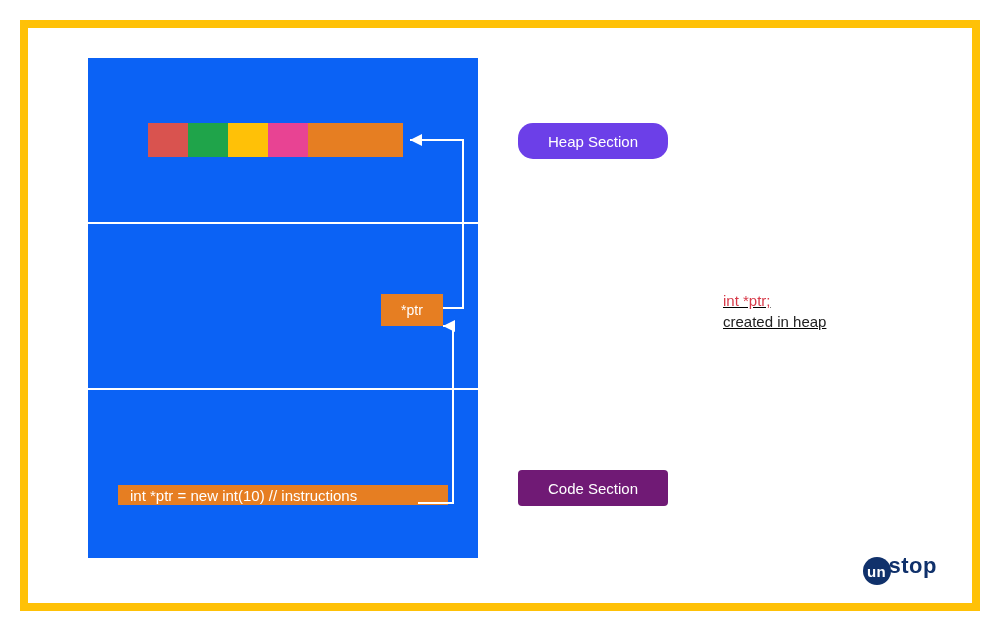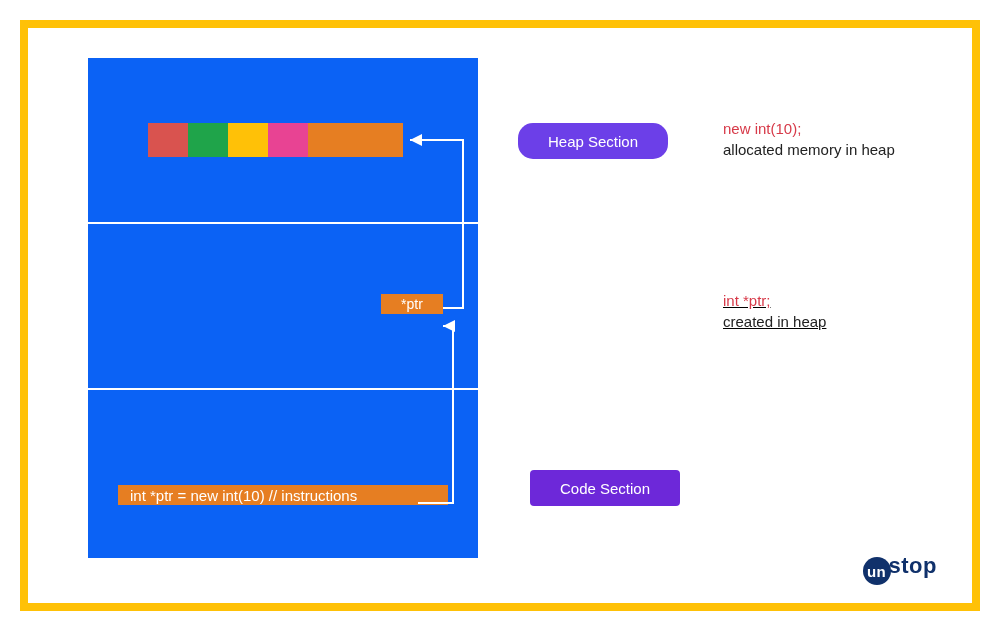--- a/index.html
+++ b/index.html
@@ -40,21 +40,21 @@
   }
   .blk { height: 34px; }
   .blk-red    { width: 40px; background: #D9534F; }
   .blk-green  { width: 40px; background: #1FA44A; }
   .blk-yellow { width: 40px; background: #FFC107; }
   .blk-pink   { width: 40px; background: #E84393; }
   .blk-orange { width: 95px; background: #E67E22; }
   .ptr-box {
     position: absolute;
     right: 35px; top: 70px;
-    width: 62px; height: 20px;
+    width: 62px; height: 32px;
     background: #E67E22;
     color: #fff;
     font-size: 14px;
     display: flex; align-items: center; justify-content: center;
   }
   .code-box {
     position: absolute;
     left: 30px; right: 30px;
     top: 95px; height: 20px;
     background: #E67E22;
@@ -68,21 +68,21 @@
     position: absolute;
     width: 150px; height: 36px;
     border-radius: 4px;
     color: #fff;
     font-size: 15px;
     font-weight: 500;
     display: flex; align-items: center; justify-content: center;
   }
   .heap-label  { left: 490px; top: 95px;  background: #6C3FE8; border-radius: 15px; }
   .stack-label { left: 490px; top: 268px; background: #E05D44; }
-  .code-label  { left: 502px; top: 442px; background: #6d28d9; }
+  .code-label  { left: 490px; top: 442px; background: #701a75; }
   .annotation {
     position: absolute;
     left: 695px;
     font-size: 15px;
     line-height: 1.4;
   }
   .anno-heap  { top: 90px; }
   .anno-stack { top: 262px; text-decoration: underline; }
   .anno-code-line { color: #D73A49; }
   .anno-desc  { color: #222; }
@@ -132,24 +132,20 @@
       <div class="ptr-box">*ptr</div>
     </div>
     <div class="section code-section">
       <div class="code-box">int *ptr = new int(10) // instructions</div>
     </div>
   </div>
 
   <div class="label-pill heap-label">Heap Section</div>
   <div class="label-pill code-label">Code Section</div>
 
-  <div class="annotation anno-heap">
-    <div class="anno-code-line">new int(10);</div>
-    <div class="anno-desc">allocated memory in heap</div>
-  </div>
   <div class="annotation anno-stack">
     <div class="anno-code-line">int *ptr;</div>
     <div class="anno-desc">created in heap</div>
   </div>
 
   <svg class="arrows">
     <defs>
       <marker id="arrowhead" markerWidth="8" markerHeight="8" refX="6" refY="3" orient="auto">
         <path d="M0,0 L6,3 L0,6 Z" fill="#fff"></path>
       </marker>

